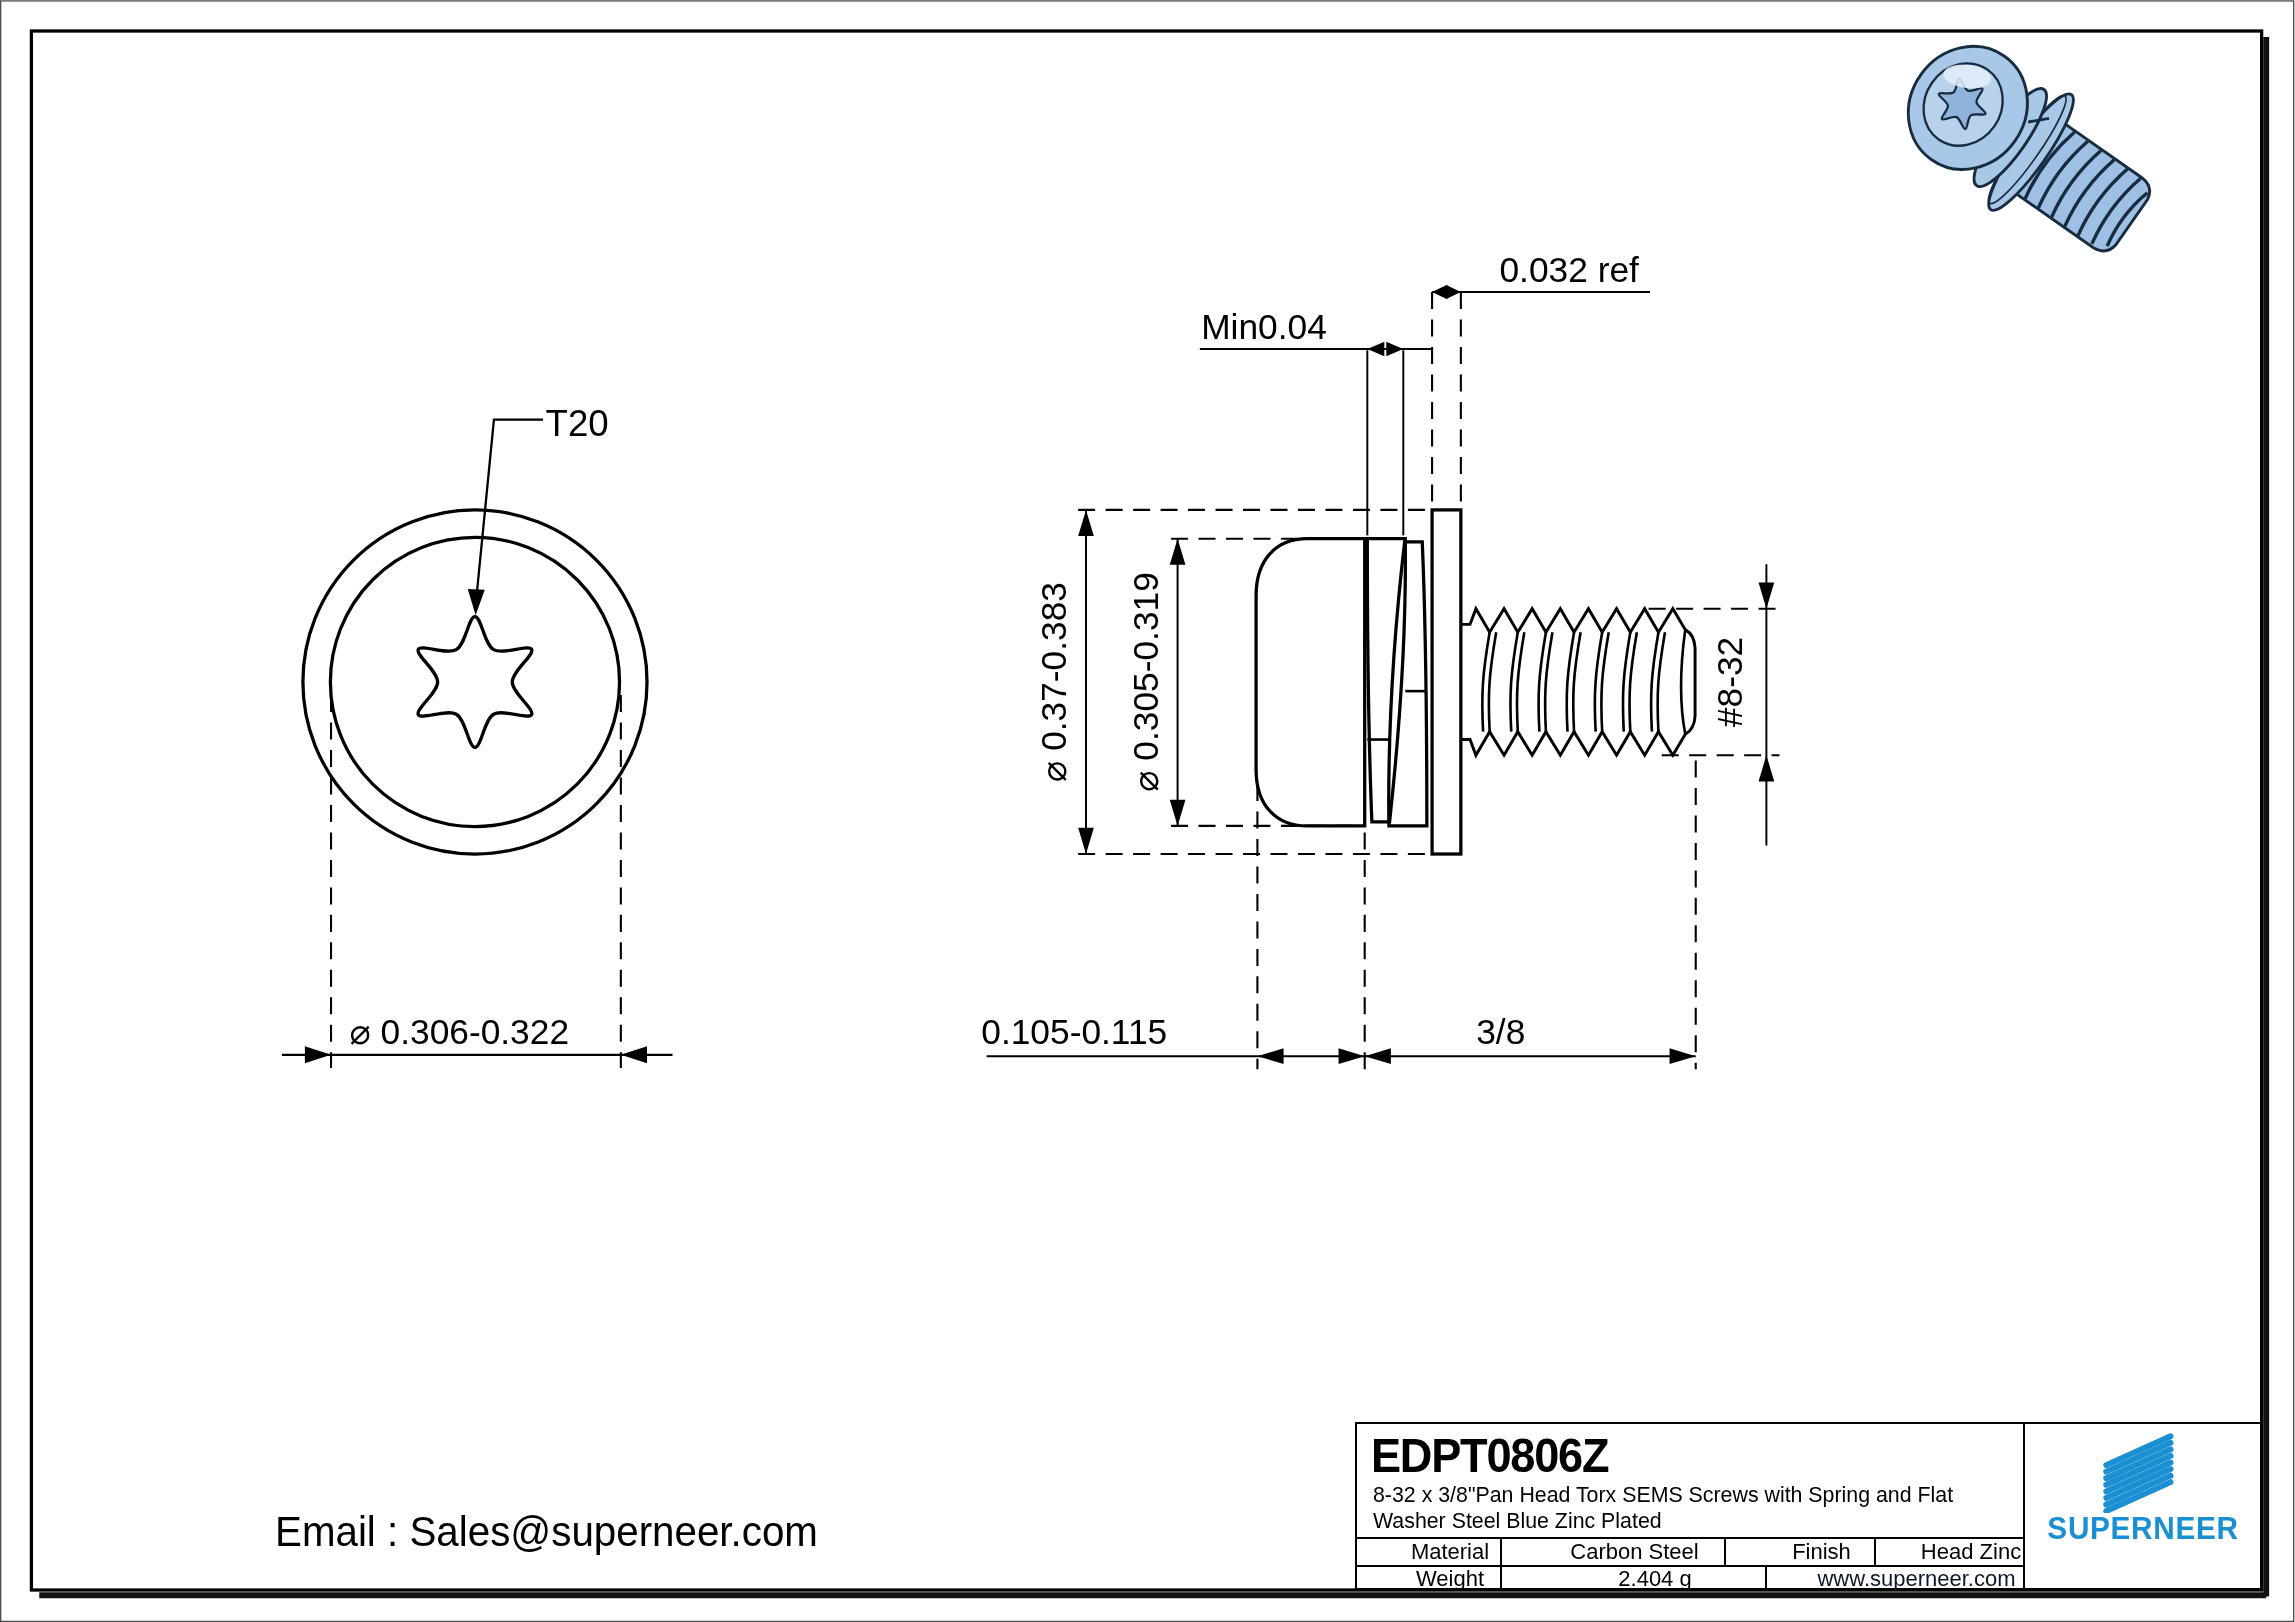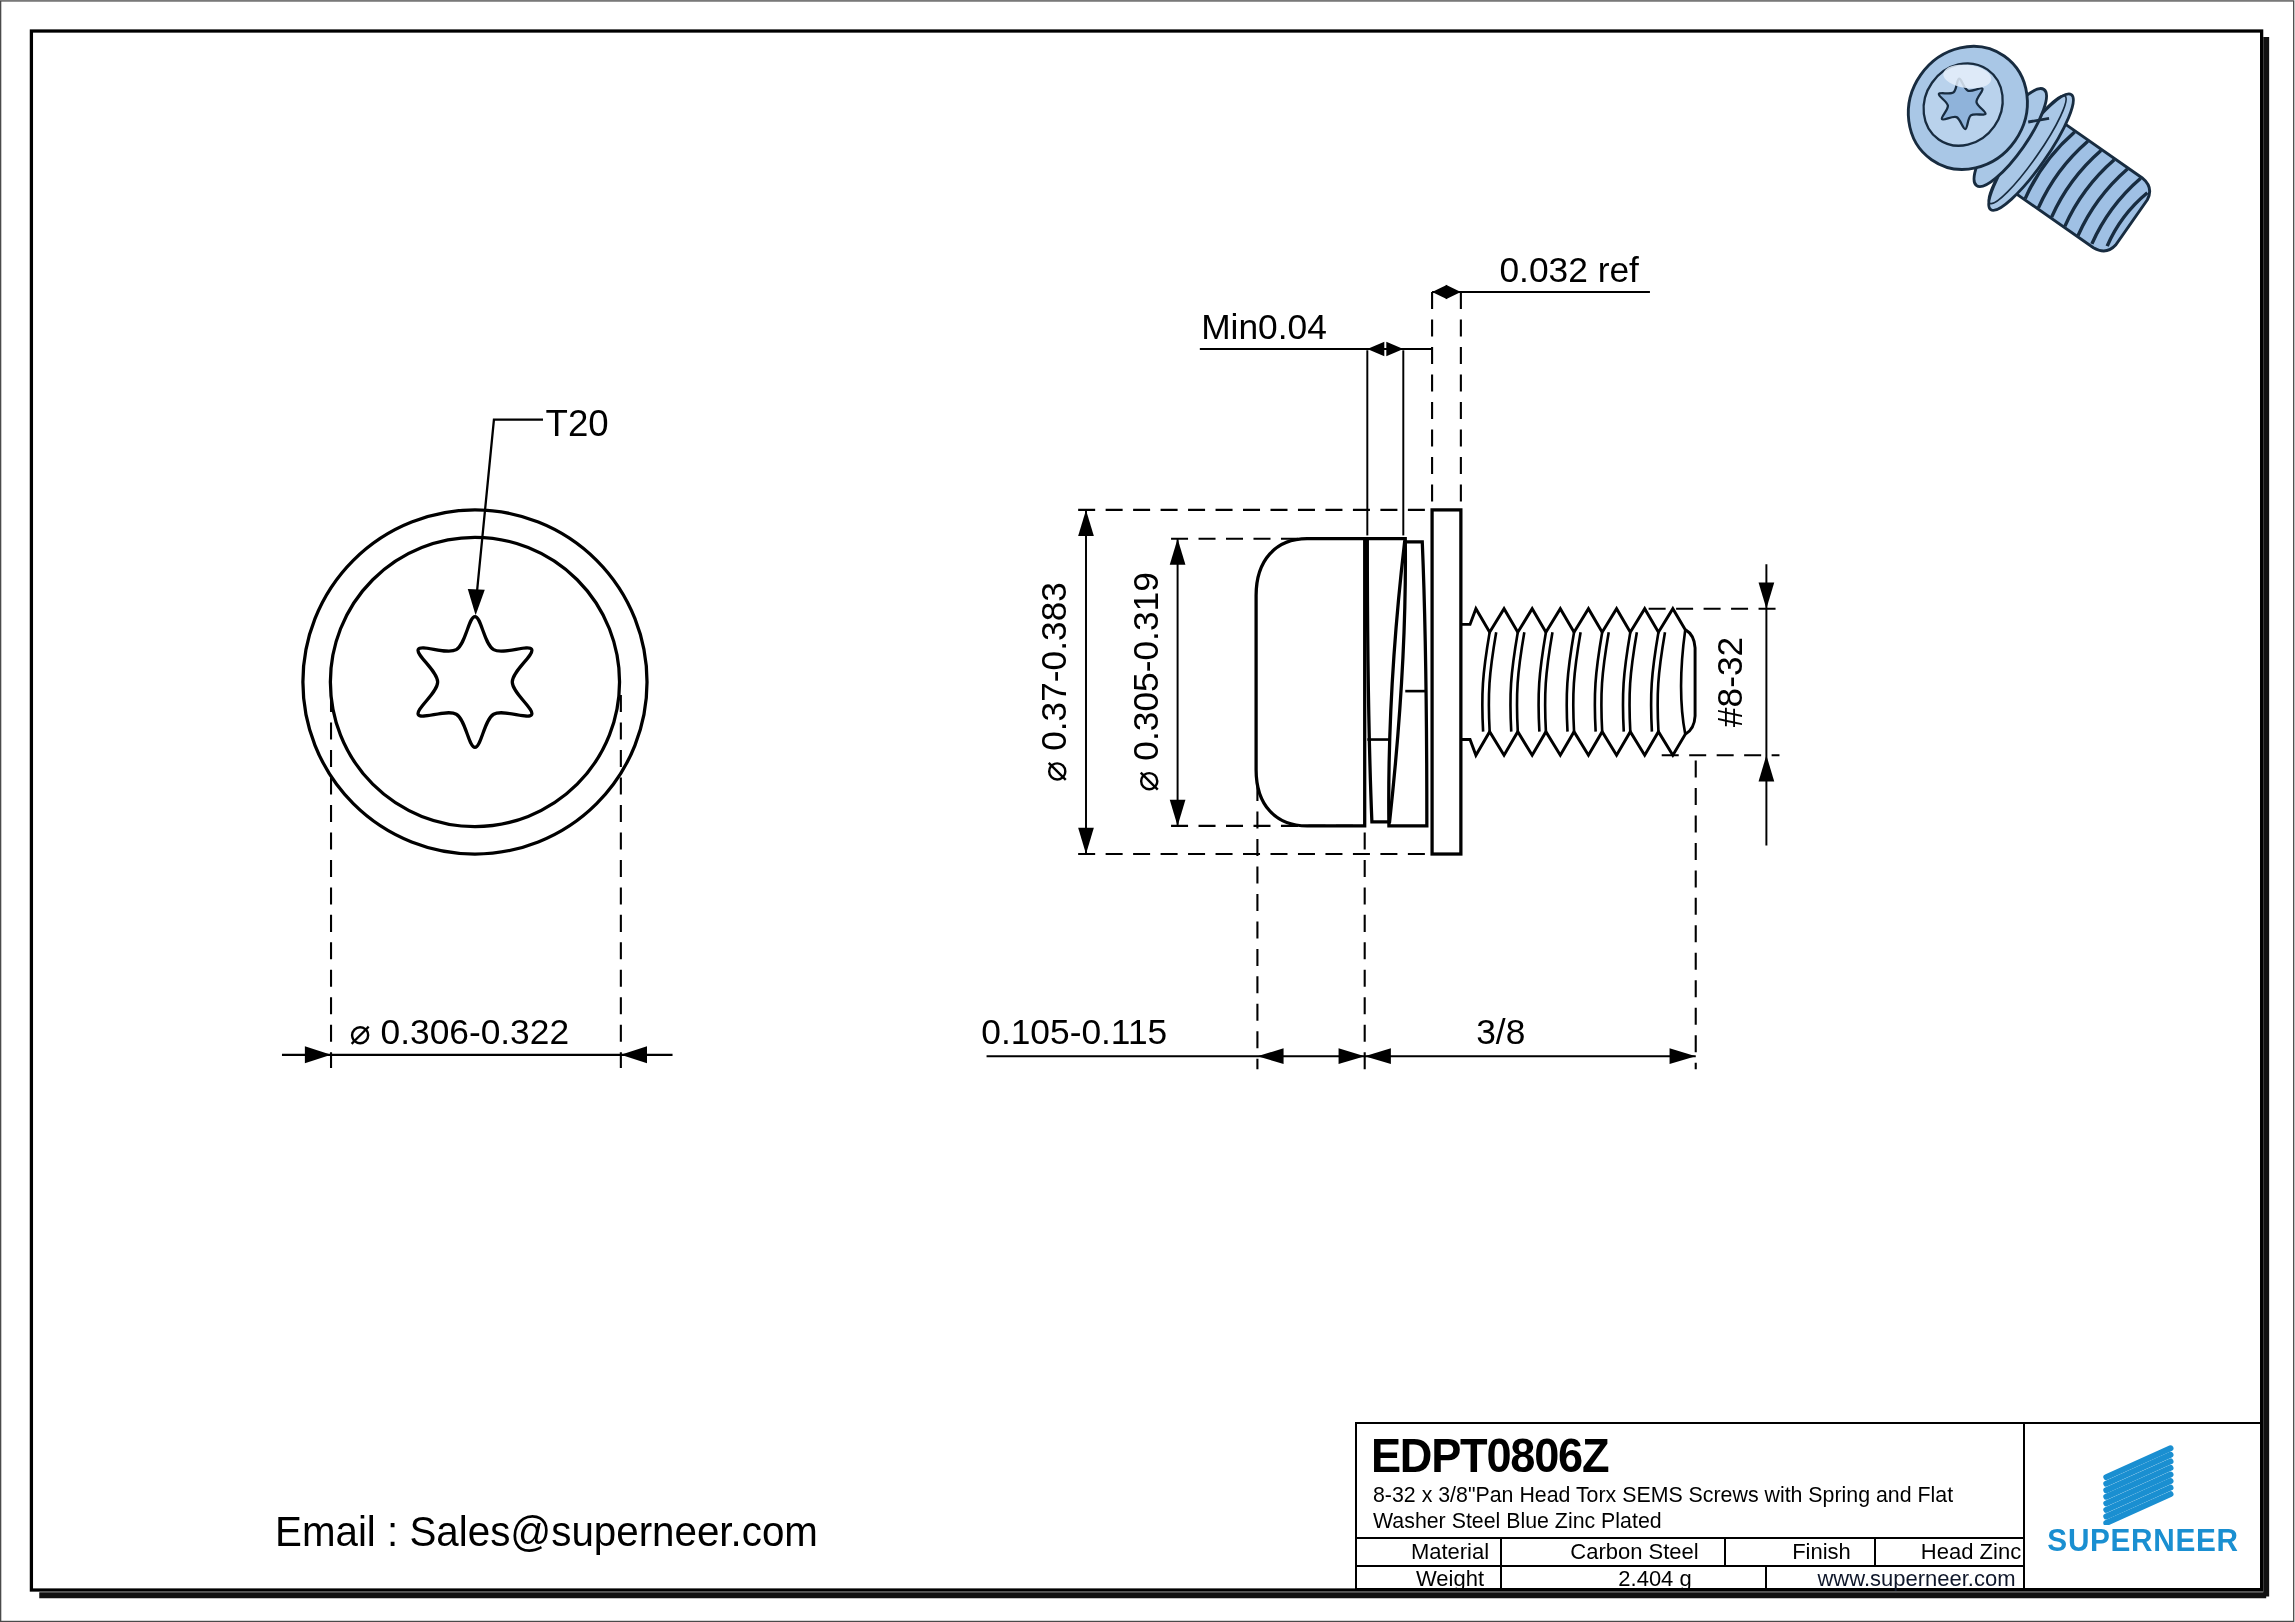--- a/index.html
+++ b/index.html
@@ -16,21 +16,21 @@
            transform:scaleX(.94);transform-origin:left top;white-space:nowrap;}
   .tb-desc{position:absolute;left:15.7px;font-size:22px;line-height:25px;white-space:nowrap;
            transform:scaleX(.97);transform-origin:left top;}
   .tb-row{position:absolute;left:0;display:flex;width:100%;box-sizing:border-box;border-top:2px solid #000;}
   .tb-row1{top:113px;height:27.5px;}
   .tb-row2{top:141px;height:25px;text-decoration:underline;}
   .tb-cell{display:flex;align-items:center;justify-content:center;font-size:22px;
            box-sizing:border-box;height:100%;white-space:nowrap;margin-left:43px;}
   .tb-br{border-right:2px solid #000;}
   .tb-link{color:#0f172a;}
-  .tb-logo{position:absolute;left:668px;top:0;width:236px;height:163px;margin-top:12px;}
+  .tb-logo{position:absolute;left:668px;top:0;width:236px;height:163px;}
   .tb-brand{position:absolute;left:0;right:0;top:87px;text-align:center;font-size:31px;font-weight:bold;
             color:#1a8fd1;letter-spacing:0.7px;transform:scaleX(.96);}
   .tb-stripes{position:absolute;left:72px;top:6.5px;}
 
   .email{position:absolute;left:275px;top:1508px;font-size:42px;white-space:nowrap;
          transform:scaleX(.96);transform-origin:left top;}
 </style>
 </head>
 <body>
 

